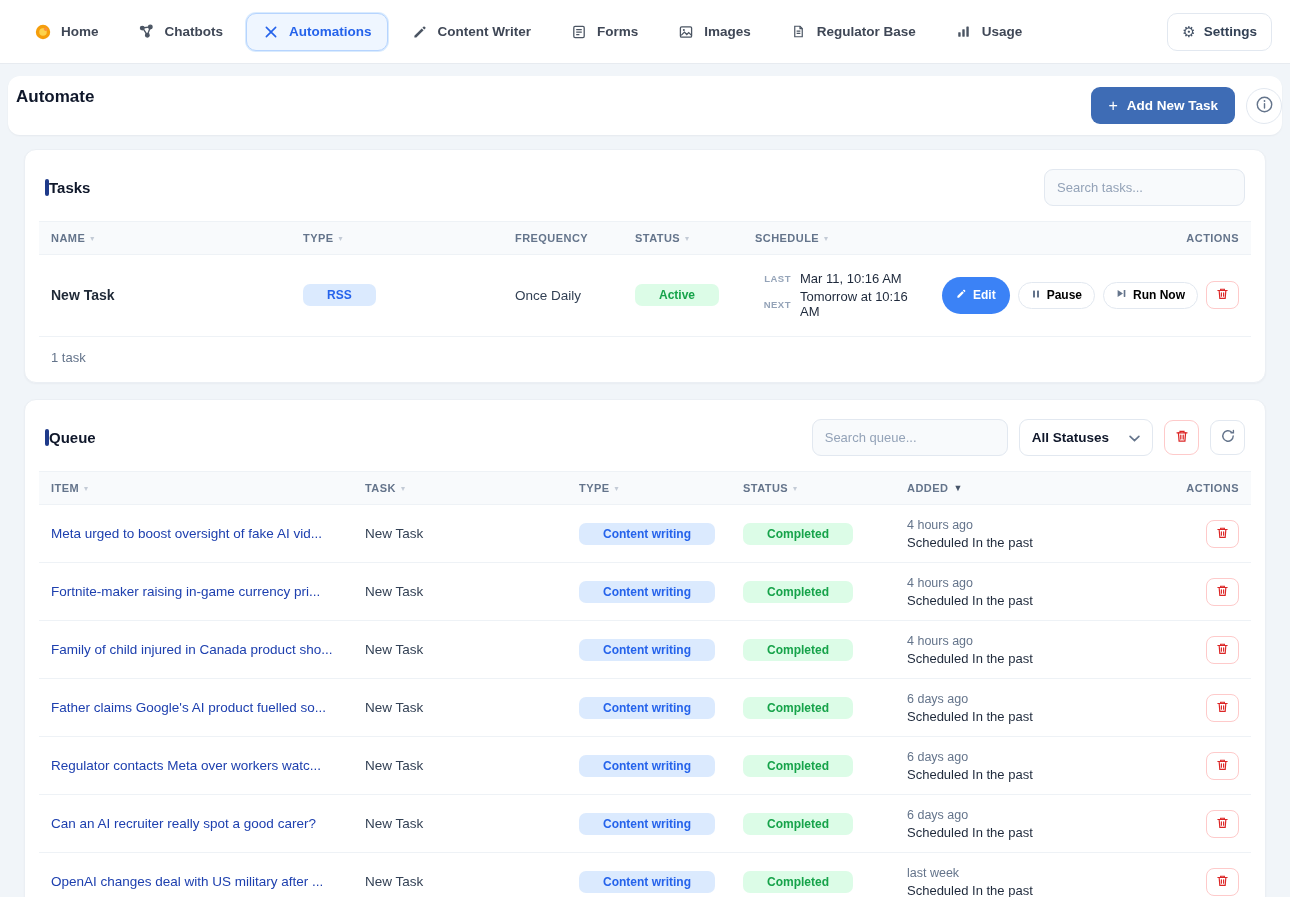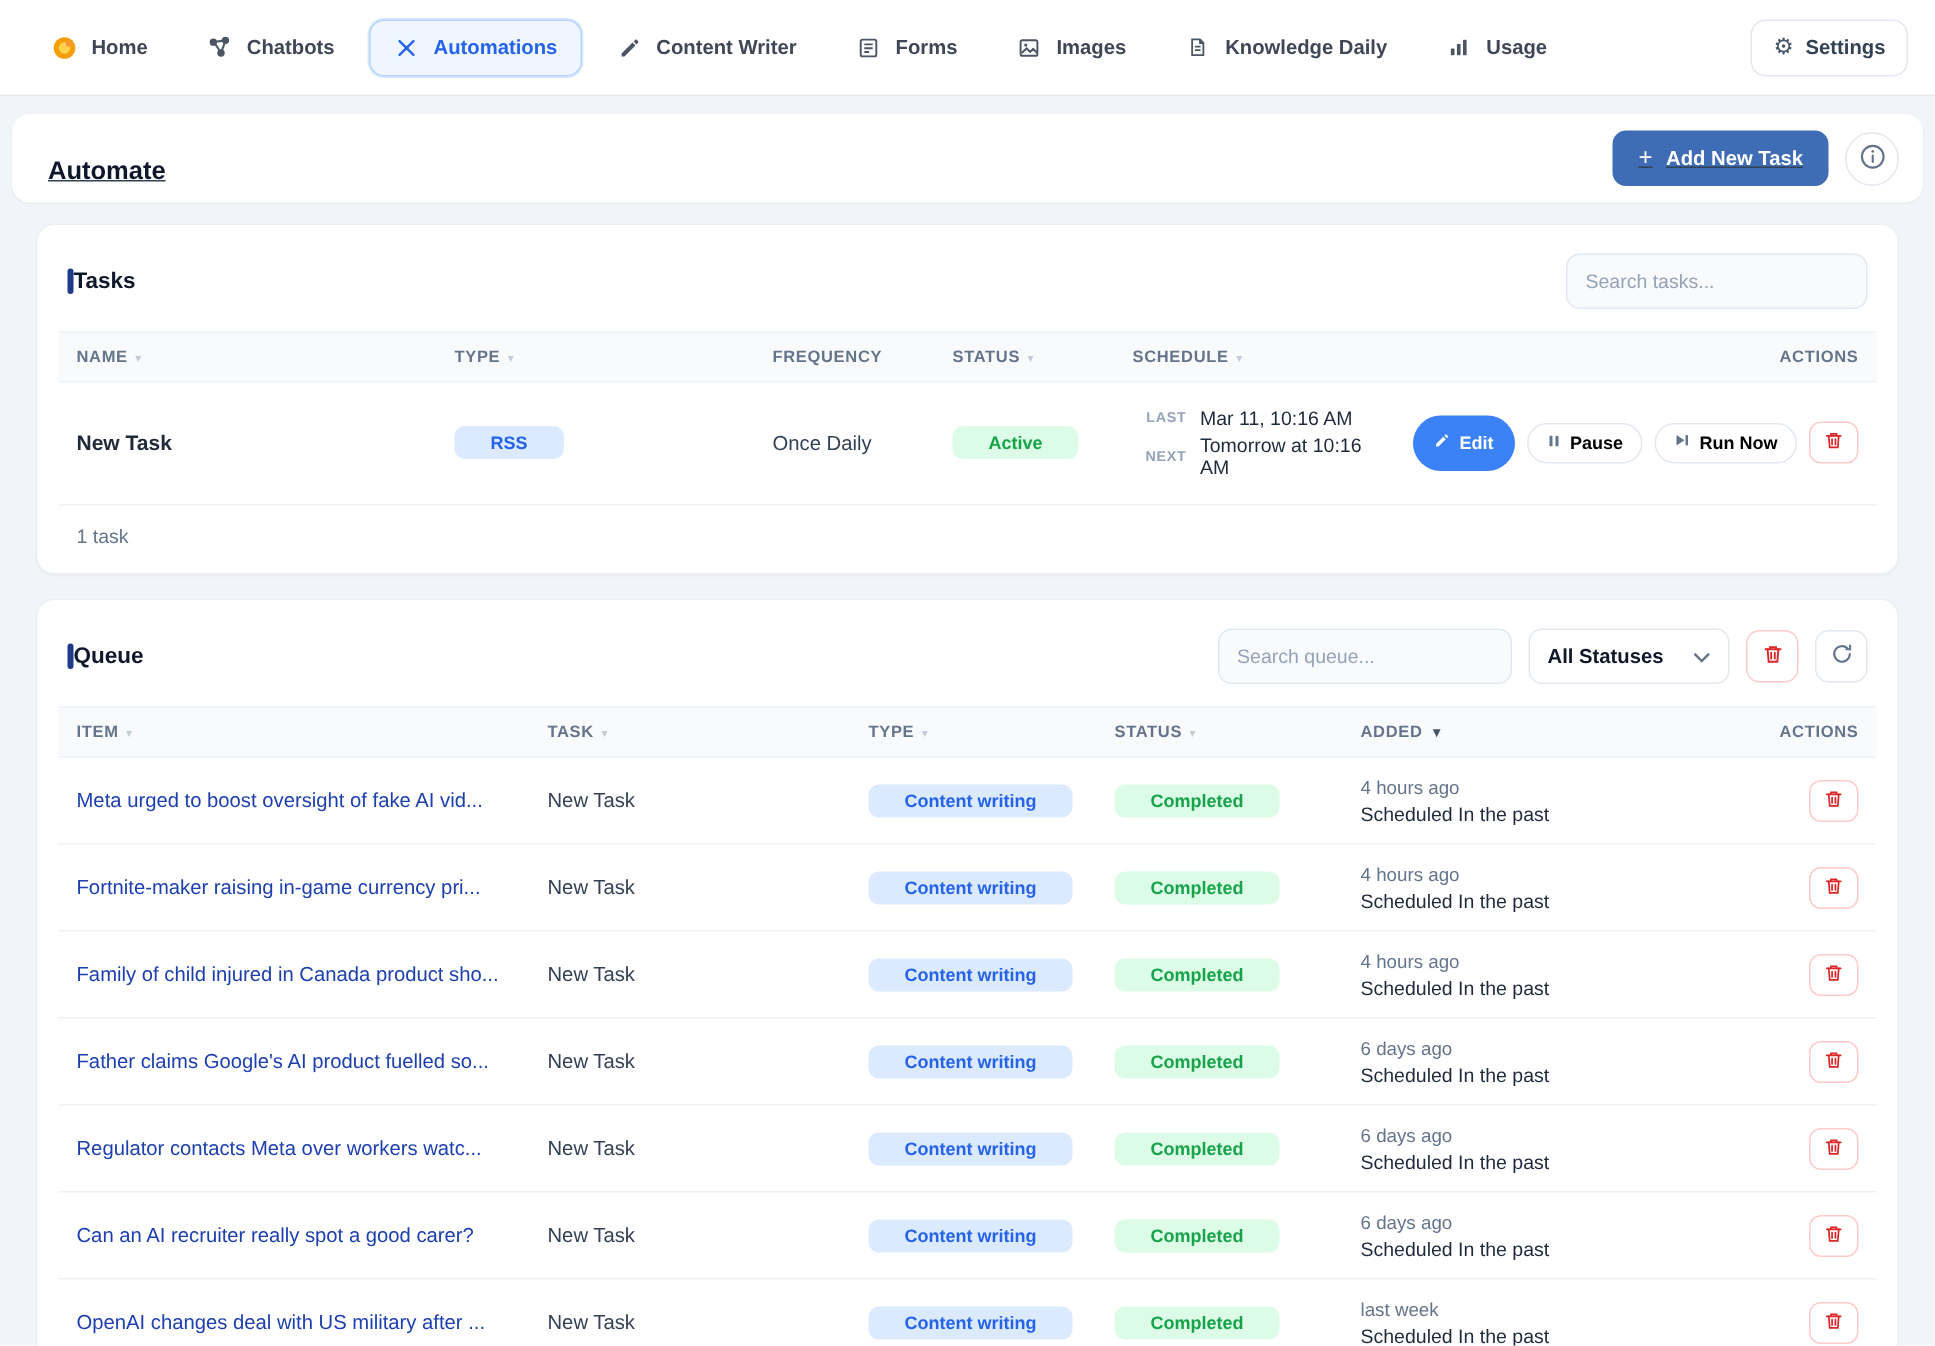--- a/index.html
+++ b/index.html
@@ -31,23 +31,23 @@
   .settings-btn {
     margin-left: auto; display: flex; align-items: center; gap: 8px;
     padding: 0 14px; height: 38px; border: 1px solid #e2e8f0; border-radius: 10px;
     background: #fff; font-size: 13.5px; font-weight: 600; color: #334155;
   }
   .gear { font-size: 15px; color: #475569; line-height: 1; }
 
   
   .main { padding: 12px 8px 0; }
   .header-card {
-    background: #fff; border-radius: 12px; padding: 11px 16px;
-    display: flex; justify-content: space-between; align-items: flex-end;
-    box-shadow: 0 1px 2px rgba(15,23,42,.05); margin-bottom: 14px; text-decoration: underline;
+    background: #fff; border-radius: 12px; padding: 11px 0;
+    display: flex; justify-content: space-between; align-items: flex-start;
+    box-shadow: 0 1px 2px rgba(15,23,42,.05); margin-bottom: 14px;
   }
   .page-title { font-size: 17px; font-weight: 700; color: #0f172a; padding-left: 8px; }
   .header-actions { display: flex; align-items: center; gap: 11px; }
   .btn-primary {
     background: #3e6cb5; color: #fff; border-radius: 9px; height: 37px;
     padding: 0 17px; font-size: 13.5px; font-weight: 600;
     display: flex; align-items: center; gap: 9px;
   }
   .plus { font-size: 16px; font-weight: 400; line-height: 1; }
   .btn-info {
@@ -192,21 +192,21 @@
       <span>Images</span>
     </div>
     <div class="nav-item">
       <span class="nicon">
         <svg width="15" height="15" viewBox="0 0 20 20" fill="none" stroke="#4b5563" stroke-width="1.6">
             <path d="M5 3h7l3 3v11H5z"></path>
             <path d="M12 3v3.2h3"></path>
             <path d="M7.5 9.5h5M7.5 12.5h5"></path>
           </svg>
       </span>
-      <span>Knowledge Daily</span>
+      <span>Regulator Base</span>
     </div>
     <div class="nav-item">
       <span class="nicon">
         <svg width="15" height="15" viewBox="0 0 20 20" fill="#4b5563">
             <rect x="3" y="11" width="3.2" height="6" rx="0.6"></rect>
             <rect x="8.4" y="7" width="3.2" height="10" rx="0.6"></rect>
             <rect x="13.8" y="3.4" width="3.2" height="13.6" rx="0.6"></rect>
           </svg>
       </span>
       <span>Usage</span>

